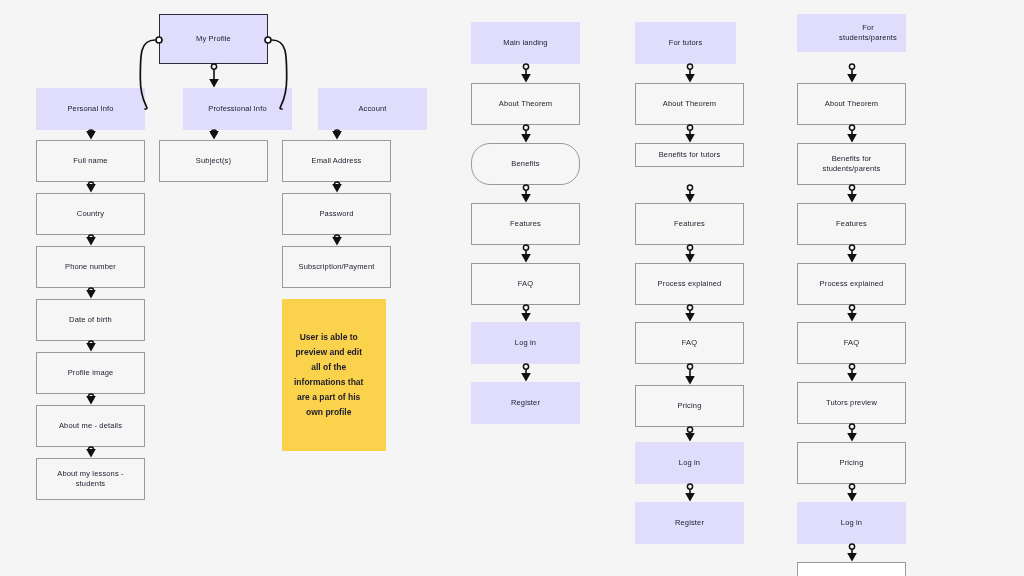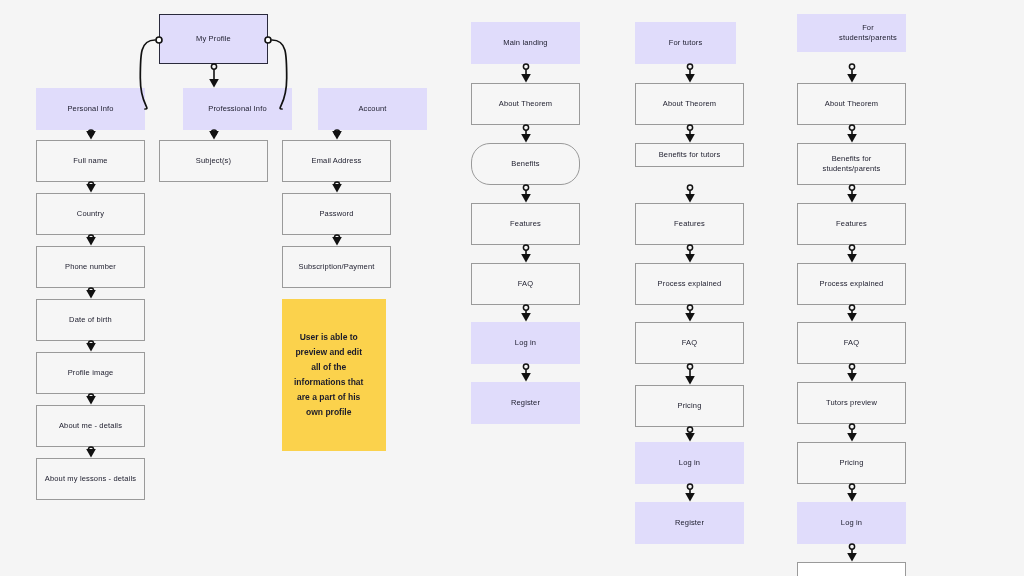--- a/index.html
+++ b/index.html
@@ -137,21 +137,21 @@
       <span>About me - details</span>
     </div>
     <div class="conn" style="left: 78.5px; top: 388px;">
       <svg width="24" height="23">
         <circle cx="12" cy="8.6" r="2.6" fill="none" stroke="#111" stroke-width="1.5"></circle>
         <line x1="12" y1="11.2" x2="12" y2="12" stroke="#111" stroke-width="1.6"></line>
         <path d="M 7.2 8 L 12 16.5 L 16.8 8 Z" fill="#111"></path>
       </svg>
     </div>
     <div class="node plain" style="left: 36px; top: 458px; width: 109px; height: 42px;">
-      <span>About my lessons - details</span>
+      <span>About my lessons - students</span>
     </div>
     <div class="conn" style="left: 78.5px; top: 441px;">
       <svg width="24" height="23">
         <circle cx="12" cy="8.6" r="2.6" fill="none" stroke="#111" stroke-width="1.5"></circle>
         <line x1="12" y1="11.2" x2="12" y2="12" stroke="#111" stroke-width="1.6"></line>
         <path d="M 7.2 8 L 12 16.5 L 16.8 8 Z" fill="#111"></path>
       </svg>
     </div>
     <div class="node accent" style="left: 159px; top: 88px; width: 109px; height: 42px; margin-left: 24px;">
       <span>Professional Info</span>

